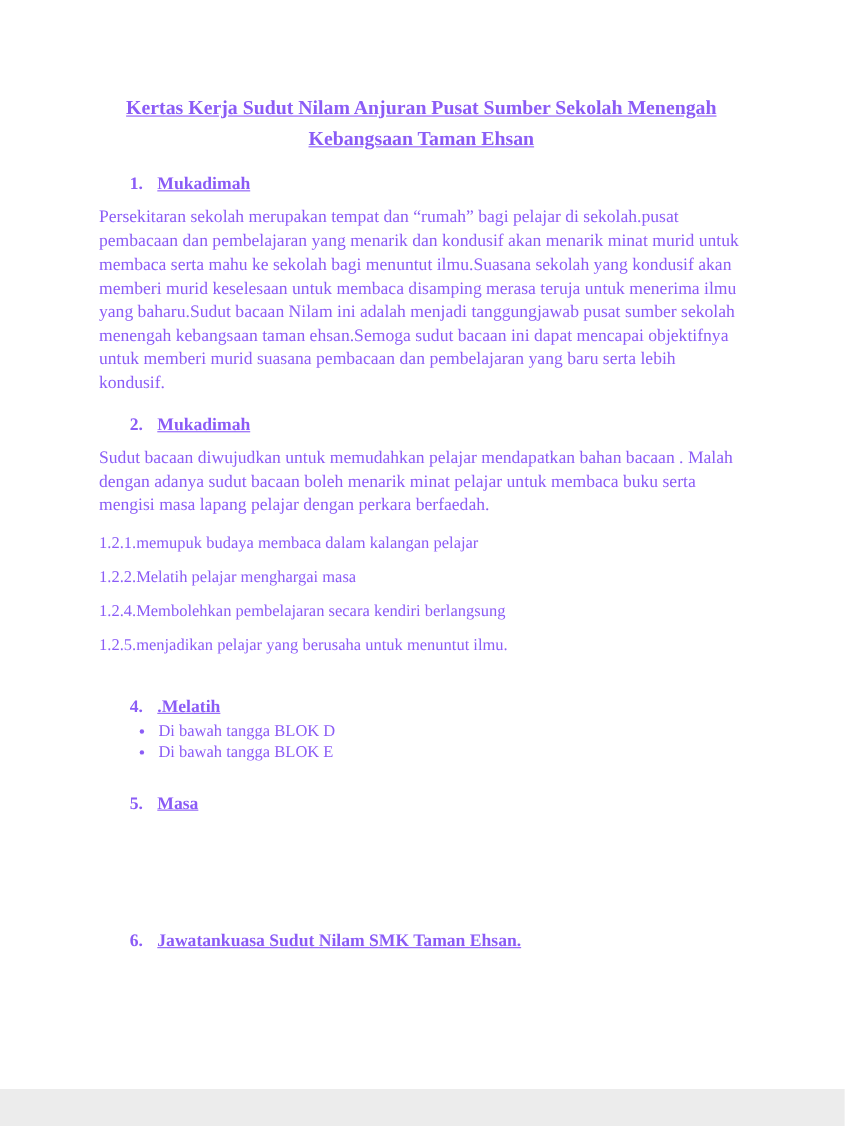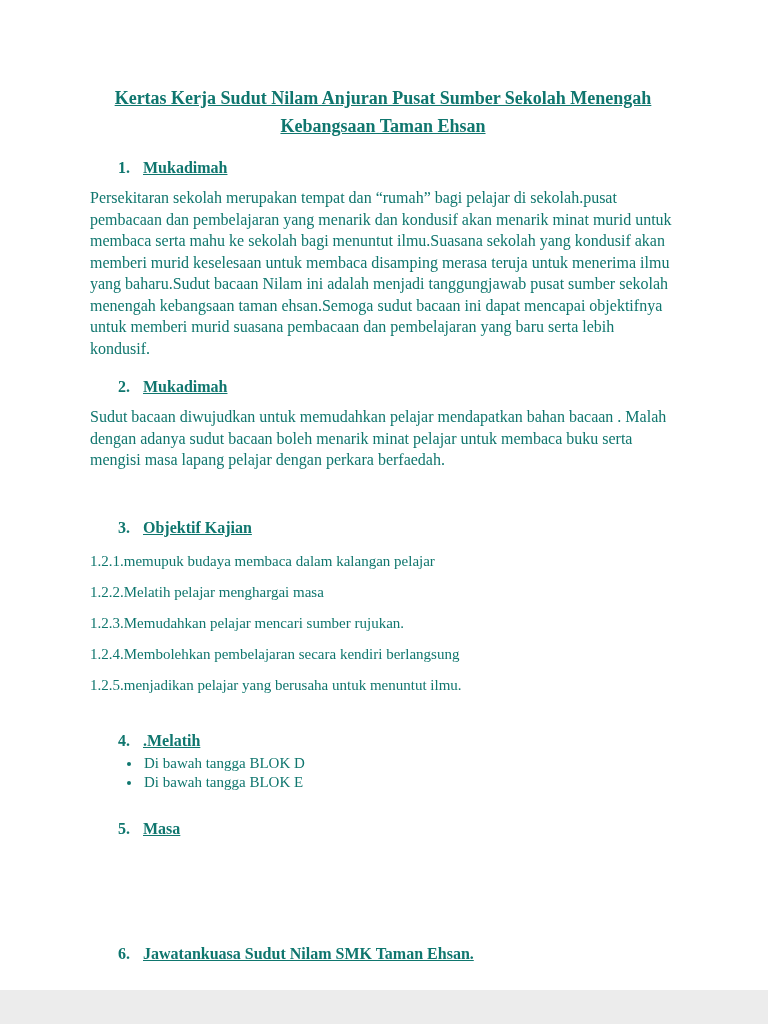--- a/index.html
+++ b/index.html
@@ -7,21 +7,21 @@
   body { background: #ffffff; }
 
   .canvas {
     position: relative;
     width: 768px;
     height: 1024px;
     margin: 0 auto;
     background: #ffffff;
     overflow: hidden;
     font-family: "Liberation Serif", "DejaVu Serif", serif;
-    color: #0f766e;
+    color: #8b5cf6;
   }
 
   .bottom-strip {
     position: absolute;
     left: 0;
     bottom: 0;
     width: 100%;
     height: 34px;
     background: #ececec;
   }
@@ -93,27 +93,23 @@
     <div class="heading mt-sec1">
       <span class="hnum">1.</span><span class="htext">Mukadimah</span>
     </div>
     <p class="body">Persekitaran sekolah merupakan tempat dan “rumah” bagi pelajar di sekolah.pusat pembacaan dan pembelajaran yang menarik dan kondusif akan menarik minat murid untuk membaca serta mahu ke sekolah bagi menuntut ilmu.Suasana sekolah yang kondusif akan memberi murid keselesaan untuk membaca disamping merasa teruja untuk menerima ilmu yang baharu.Sudut bacaan Nilam ini adalah menjadi tanggungjawab pusat sumber sekolah menengah kebangsaan taman ehsan.Semoga sudut bacaan ini dapat mencapai objektifnya untuk memberi murid suasana pembacaan dan pembelajaran yang baru serta lebih kondusif.</p>
 
     <div class="heading mt-sec2">
       <span class="hnum">2.</span><span class="htext">Mukadimah</span>
     </div>
     <p class="body">Sudut bacaan diwujudkan untuk memudahkan pelajar mendapatkan bahan bacaan . Malah dengan adanya sudut bacaan boleh menarik minat pelajar untuk membaca buku serta mengisi masa lapang pelajar dengan perkara berfaedah.</p>
 
-    <div class="heading mt-sec3">
-      <span class="hnum">3.</span><span class="htext">Objektif Kajian</span>
-    </div>
     <div class="objectives">
       <p class="obj">1.2.1.memupuk budaya membaca dalam kalangan pelajar</p>
       <p class="obj">1.2.2.Melatih pelajar menghargai masa</p>
-      <p class="obj">1.2.3.Memudahkan pelajar mencari sumber rujukan.</p>
       <p class="obj">1.2.4.Membolehkan pembelajaran secara kendiri berlangsung</p>
       <p class="obj">1.2.5.menjadikan pelajar yang berusaha untuk menuntut ilmu.</p>
     </div>
 
     <div class="heading mt-sec4">
       <span class="hnum">4.</span><span class="htext">.Melatih</span>
     </div>
     <ul class="bullets">
       <li>Di bawah tangga BLOK D</li>
       <li>Di bawah tangga BLOK E</li>

